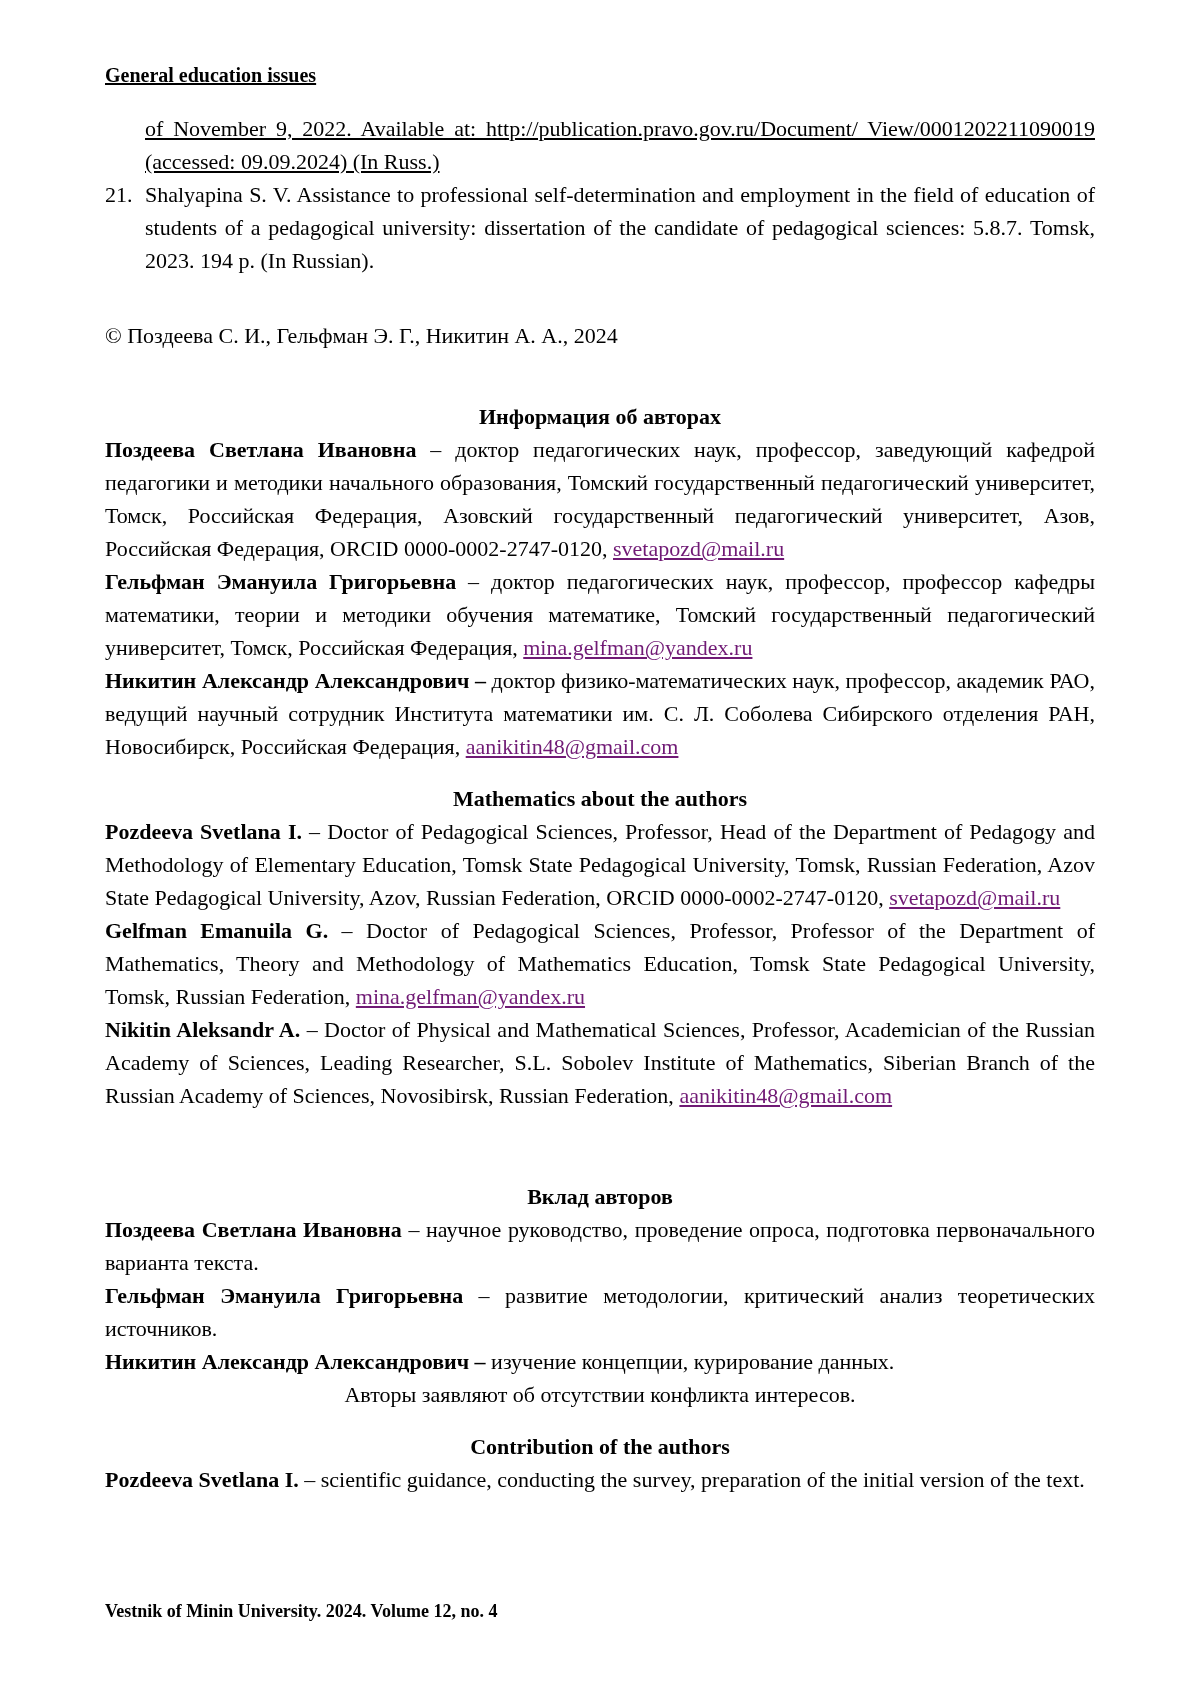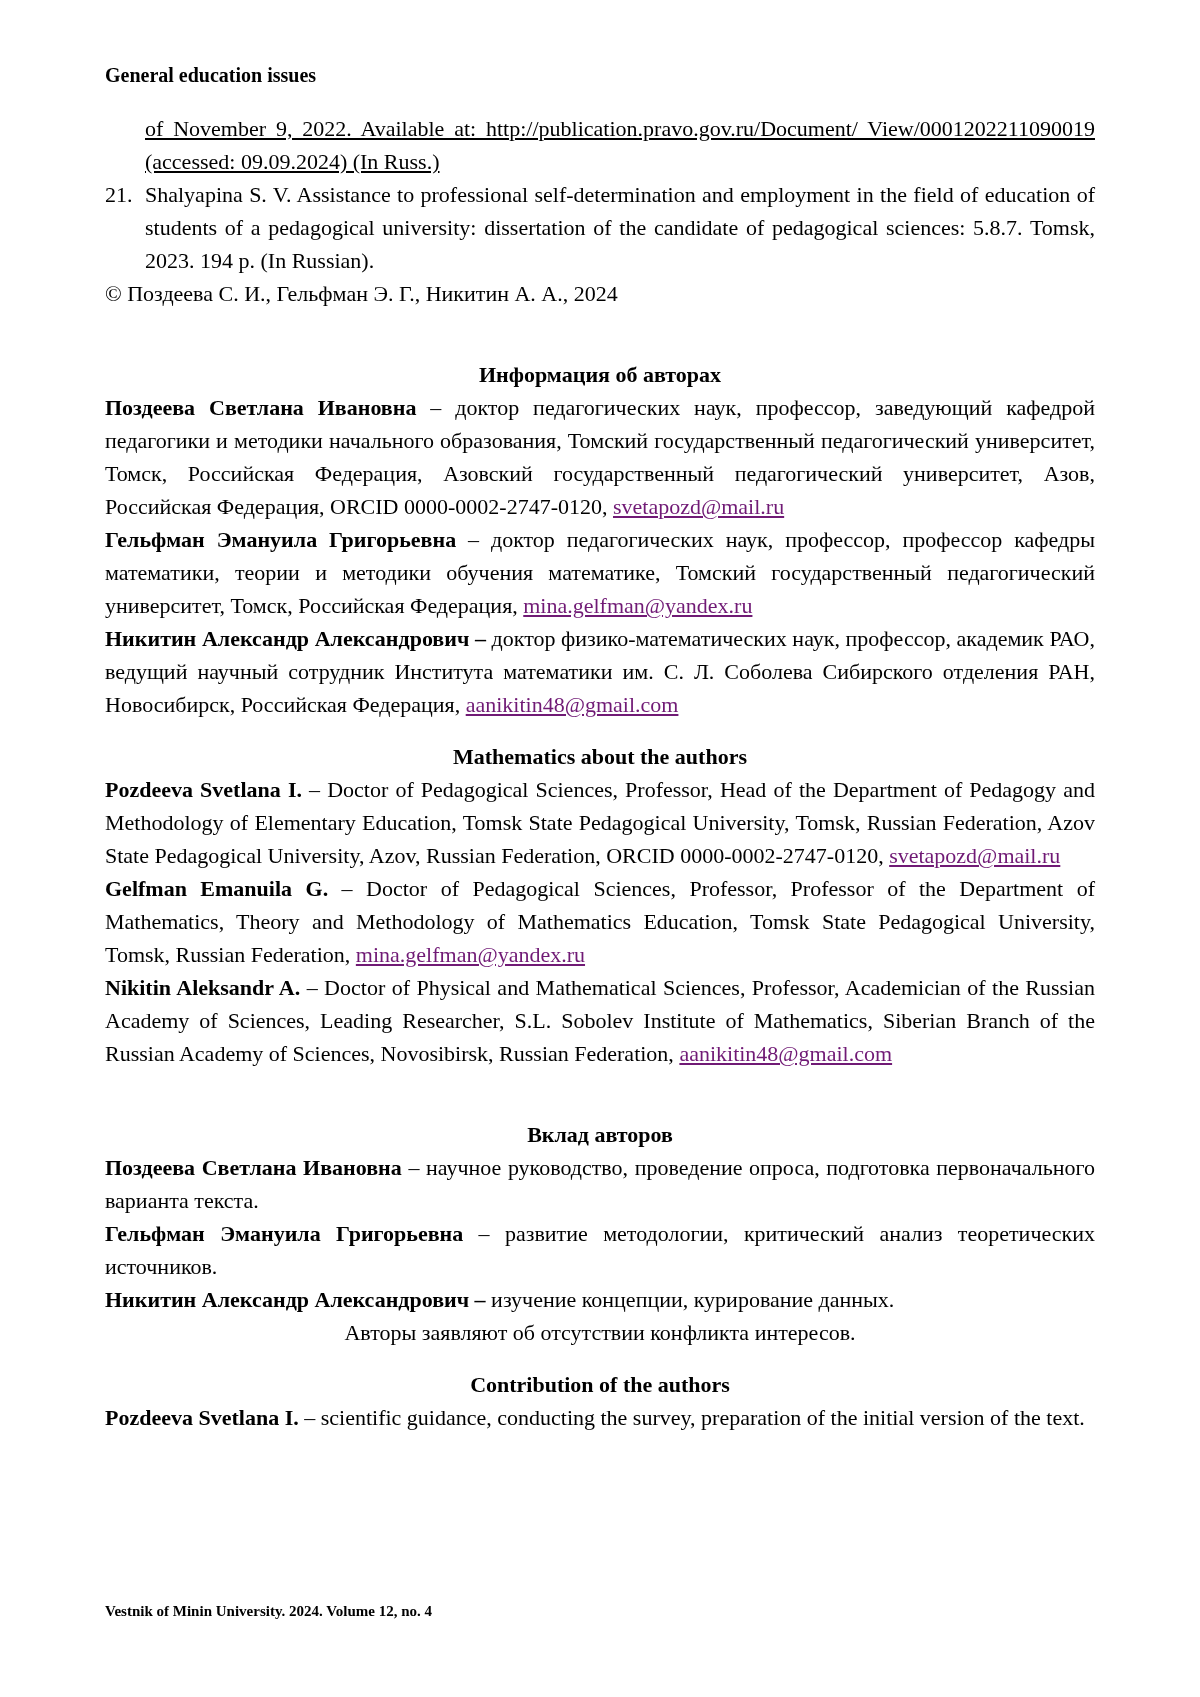--- a/index.html
+++ b/index.html
@@ -19,20 +19,21 @@
     box-sizing: border-box;
     width: 1200px;
     padding: 62px 105px 0 105px;
   }
   .running-head {
     font-size: 20px;
     line-height: 26px;
     font-weight: bold;
     margin: 0 0 24px 0;
     text-align: left;
+    text-decoration: underline;
   }
   p {
     margin: 0;
     font-size: 22px;
     line-height: 33px;
     text-align: justify;
   }
   .ref-cont {
     padding-left: 40px;
     text-decoration: underline;
@@ -40,48 +41,49 @@
   .ref-item {
     padding-left: 40px;
     text-indent: -40px;
   }
   .ref-num {
     display: inline-block;
     width: 40px;
     text-indent: 0;
   }
   .copyright {
+    margin-top: 42px;
     text-align: left;
   }
   .section-heading {
     font-size: 22px;
     line-height: 33px;
     font-weight: bold;
     text-align: center;
   }
   .h-ru-info     { margin-top: 48px; }
   .h-en-info     { margin-top: 19px; }
-  .h-contrib-ru  { margin-top: 48px; }
+  .h-contrib-ru  { margin-top: 68px; }
   .h-contrib-en  { margin-top: 19px; }
   .author-name {
     font-weight: bold;
   }
   a.email {
     color: #701a75;
     text-decoration: underline;
     cursor: pointer;
   }
   .conflict-line {
     text-align: center;
   }
   .page-footer {
     position: absolute;
     left: 105px;
     top: 1599px;
-    font-size: 15px;
+    font-size: 18px;
     line-height: 24px;
     font-weight: bold;
   }
 </style>
 </head>
 <body>
 
 <div class="page">
 
   <div class="running-head">General education issues</div>

